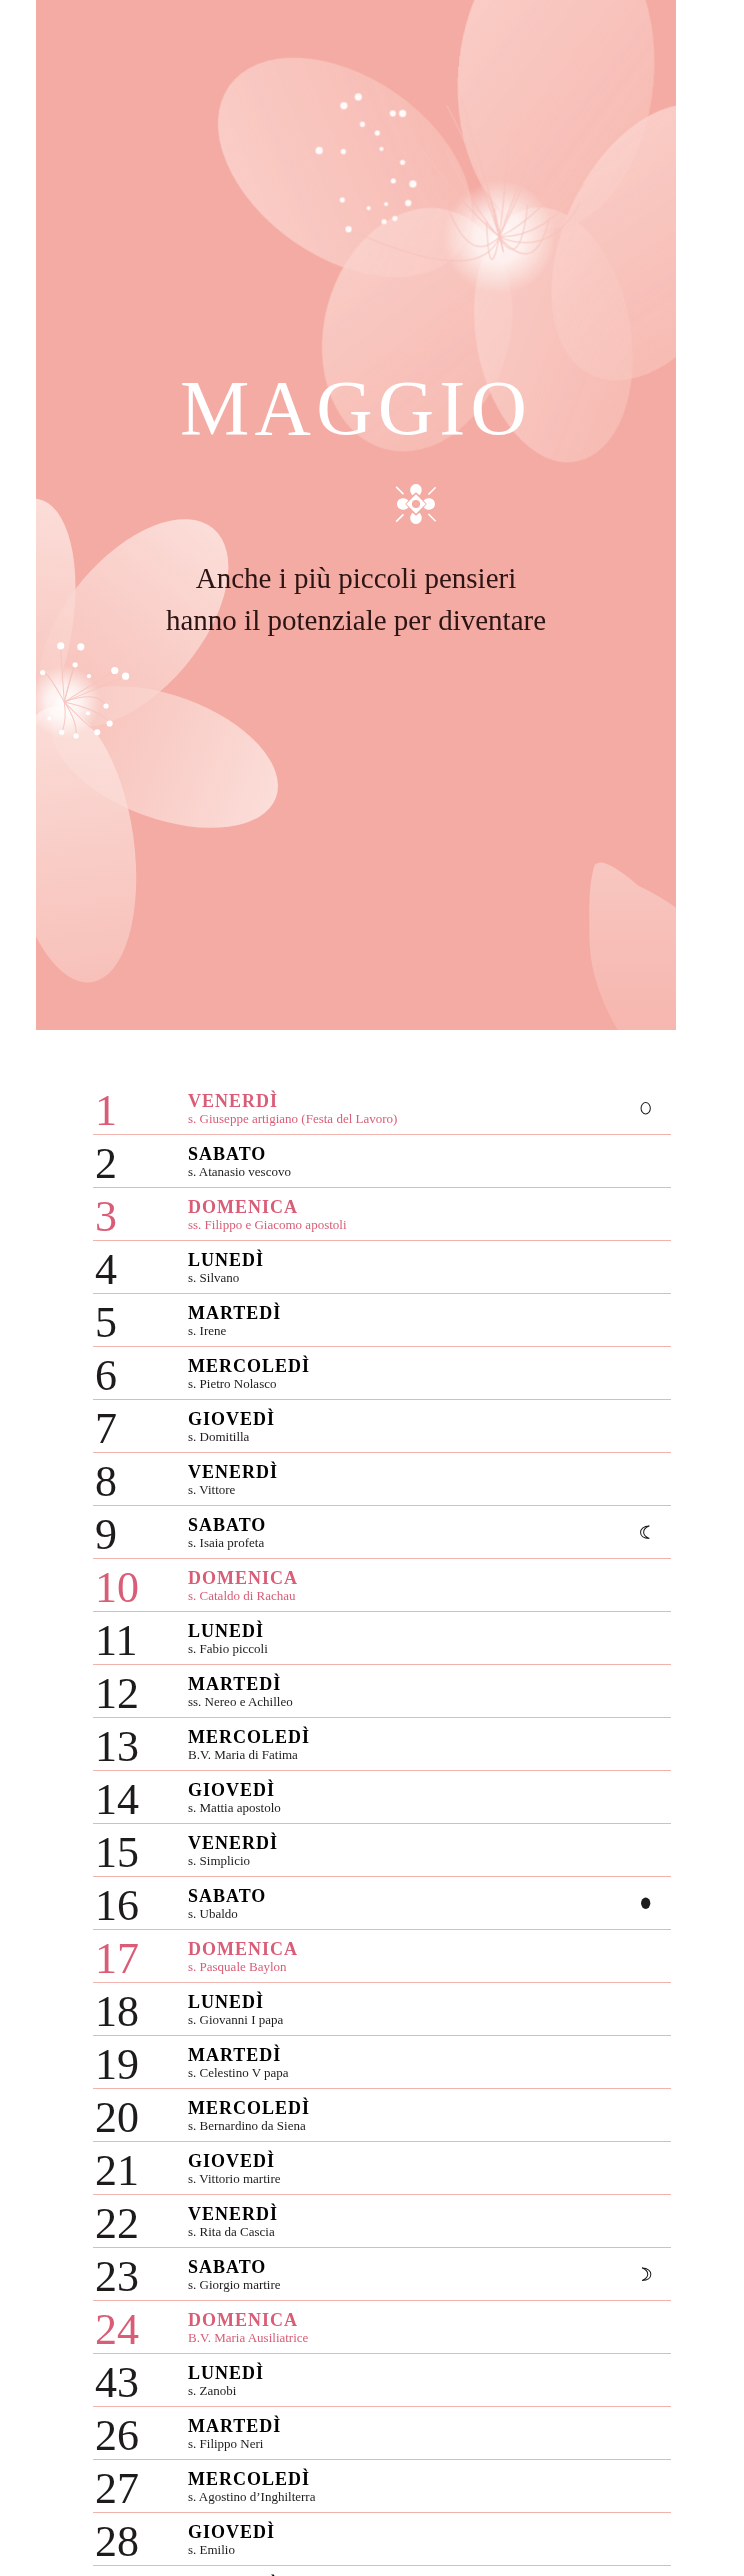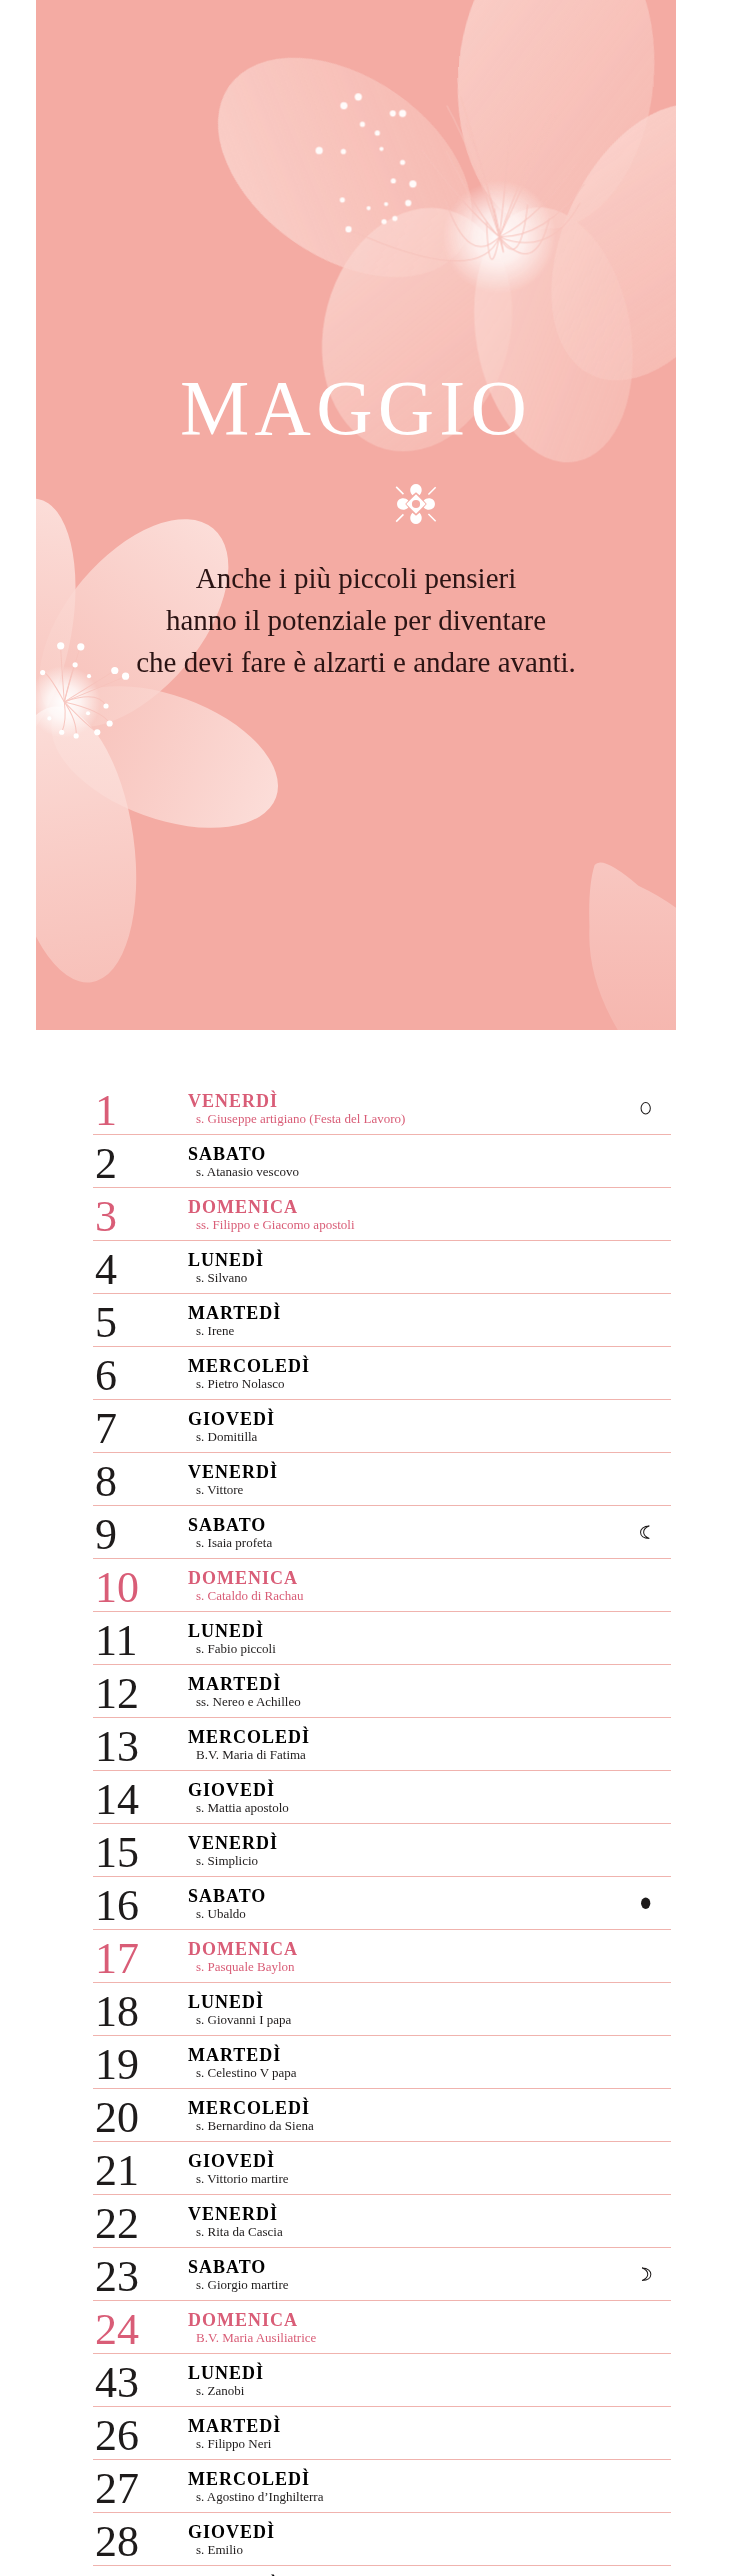--- a/index.html
+++ b/index.html
@@ -97,21 +97,20 @@
       color: #000000;
     }
     .saint {
       position: absolute;
       left: 95px;
       top: 30px;
       font-family: "Liberation Serif", "DejaVu Serif", serif;
       font-size: 13px;
       line-height: 14.4px;
       color: #1e1b1b;
-      margin-left: 8px;
     }
     .day-row.holiday .day-num,
     .day-row.holiday .day-name,
     .day-row.holiday .saint { color: #d95d77; }
     .moon {
       position: absolute;
       left: 546px;
       top: 17.5px;
       width: 13.4px;
       height: 16.5px;
@@ -240,21 +239,20 @@
       <rect x="71" y="7" width="3" height="20" transform="rotate(45 72 17)"></rect>
       <rect x="8" y="60" width="3" height="20" transform="rotate(45 9 70)"></rect>
       <rect x="71" y="60" width="3" height="20" transform="rotate(-45 72 70)"></rect>
     </g>
     <circle cx="41" cy="43" r="8" fill="#f4aba3"></circle>
   </svg>
 
   <div class="quote">
     <span class="quote-line">Anche i più piccoli pensieri</span>
     <span class="quote-line">hanno il potenziale per diventare</span>
-    <span class="quote-line">che devi fare è alzarti e andare avanti.</span>
   </div>
 
 </div>
 
 <div class="days" id="days">
     <div class="day-row holiday">
       <div class="day-num">1</div>
       <div class="day-name">VENERDÌ</div>
       <div class="saint">s. Giuseppe artigiano (Festa del Lavoro)</div>
       <svg class="moon" viewBox="0 0 26 32">

